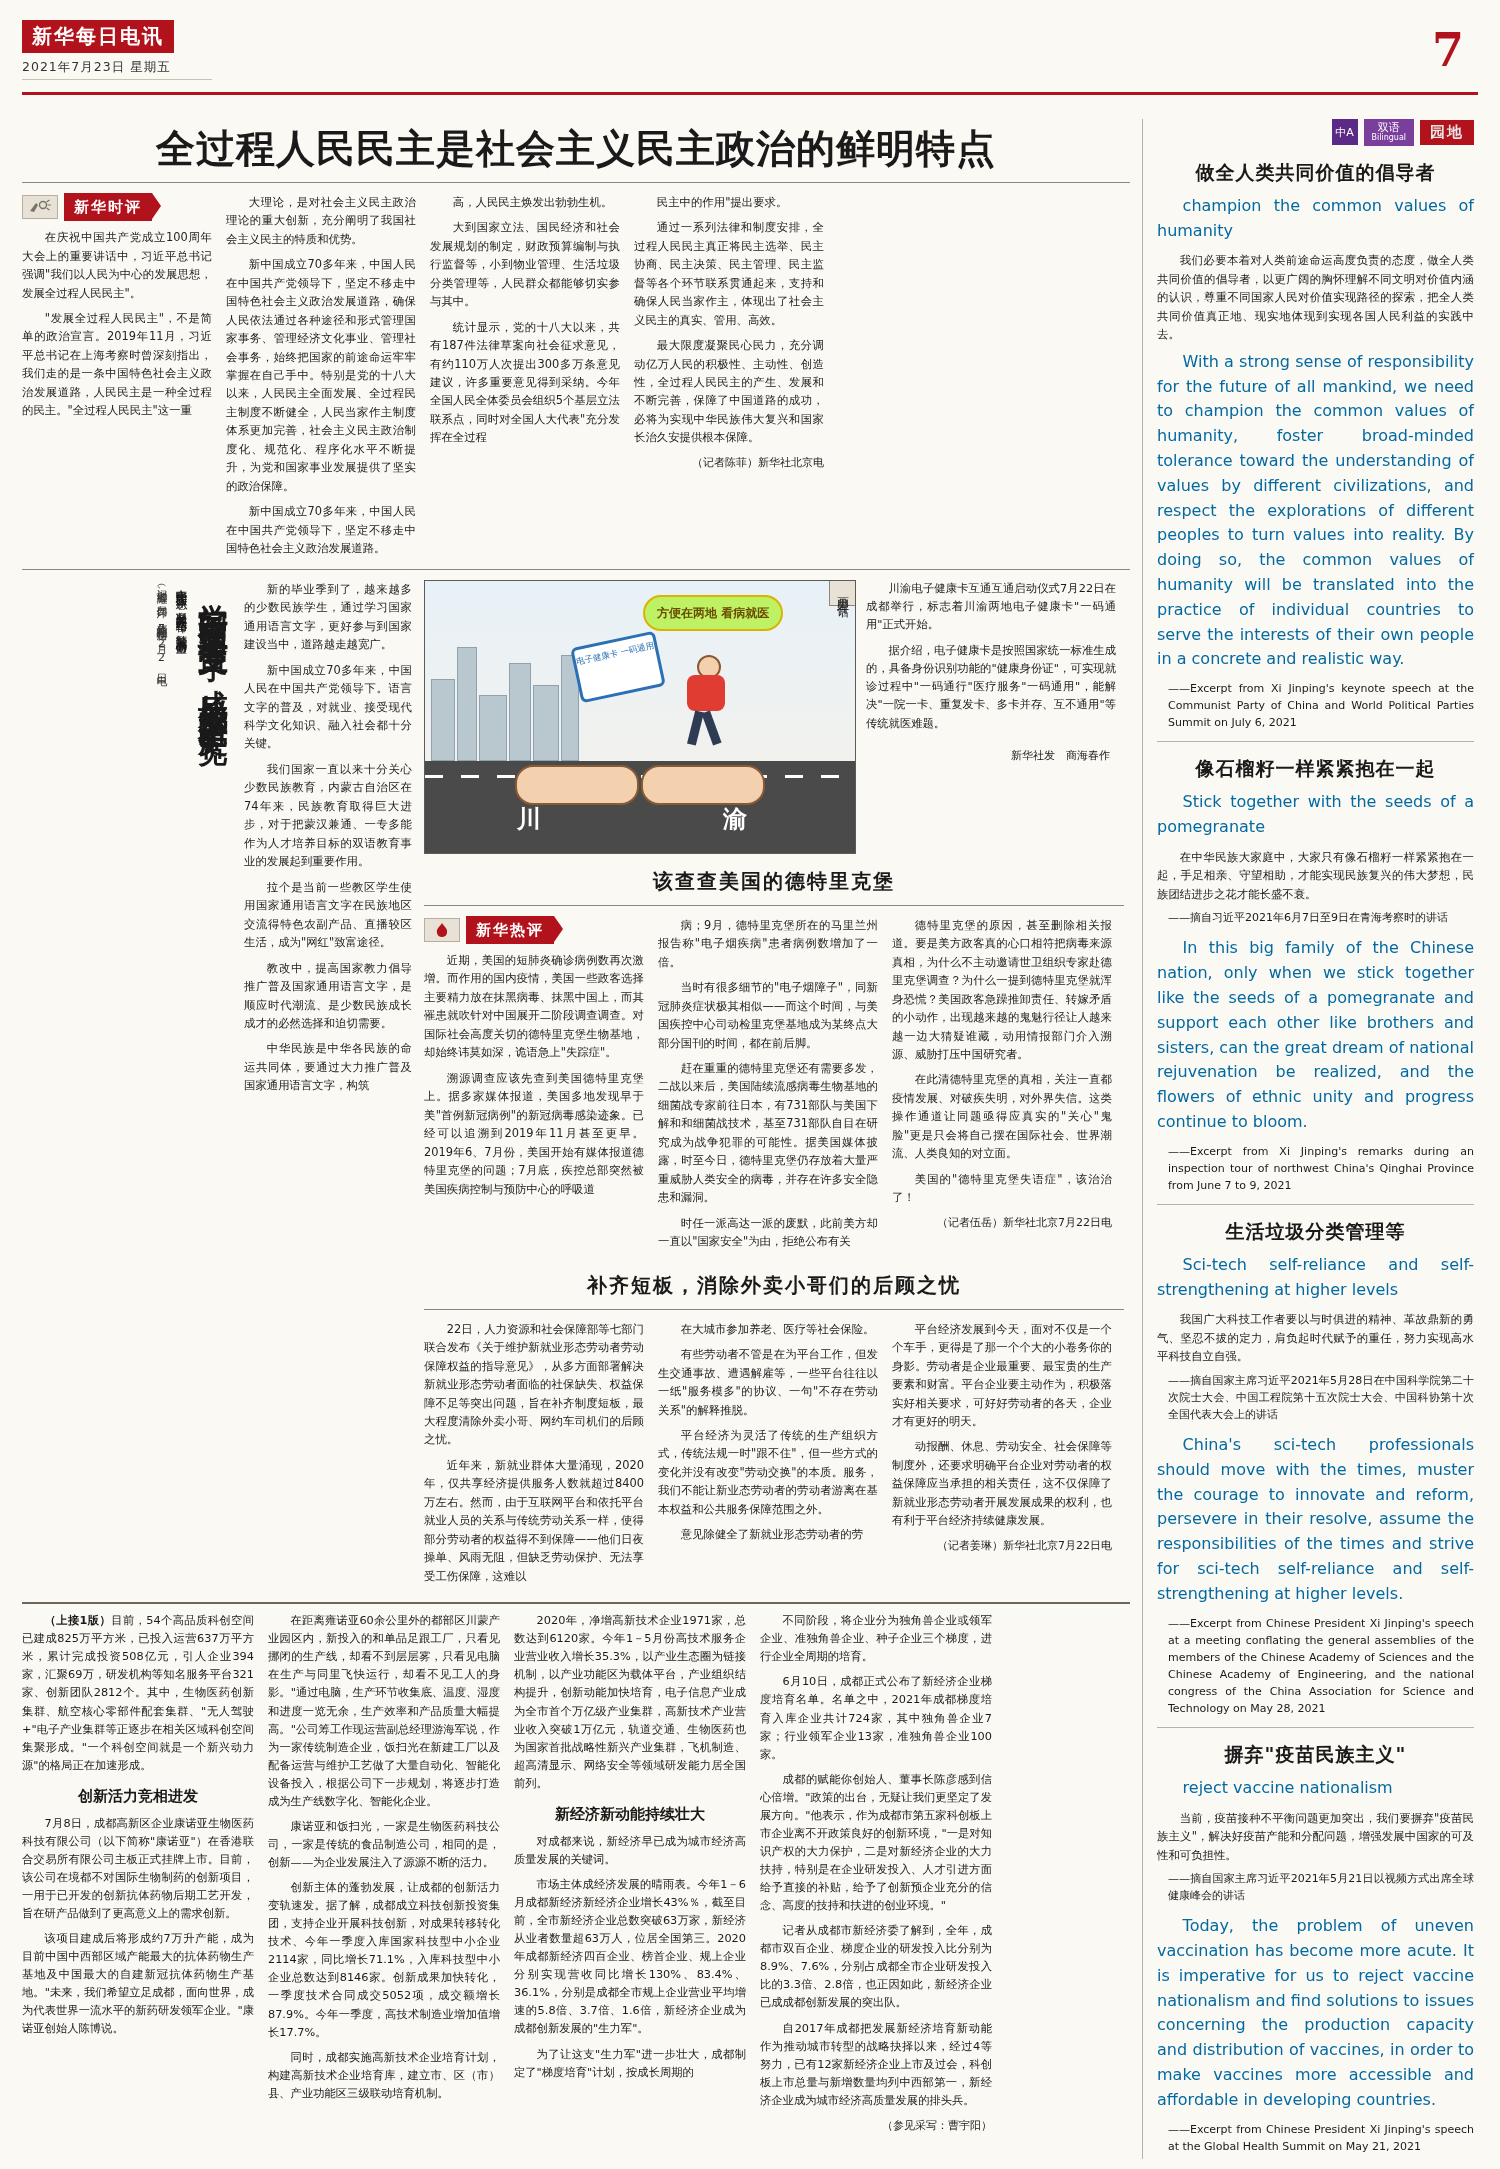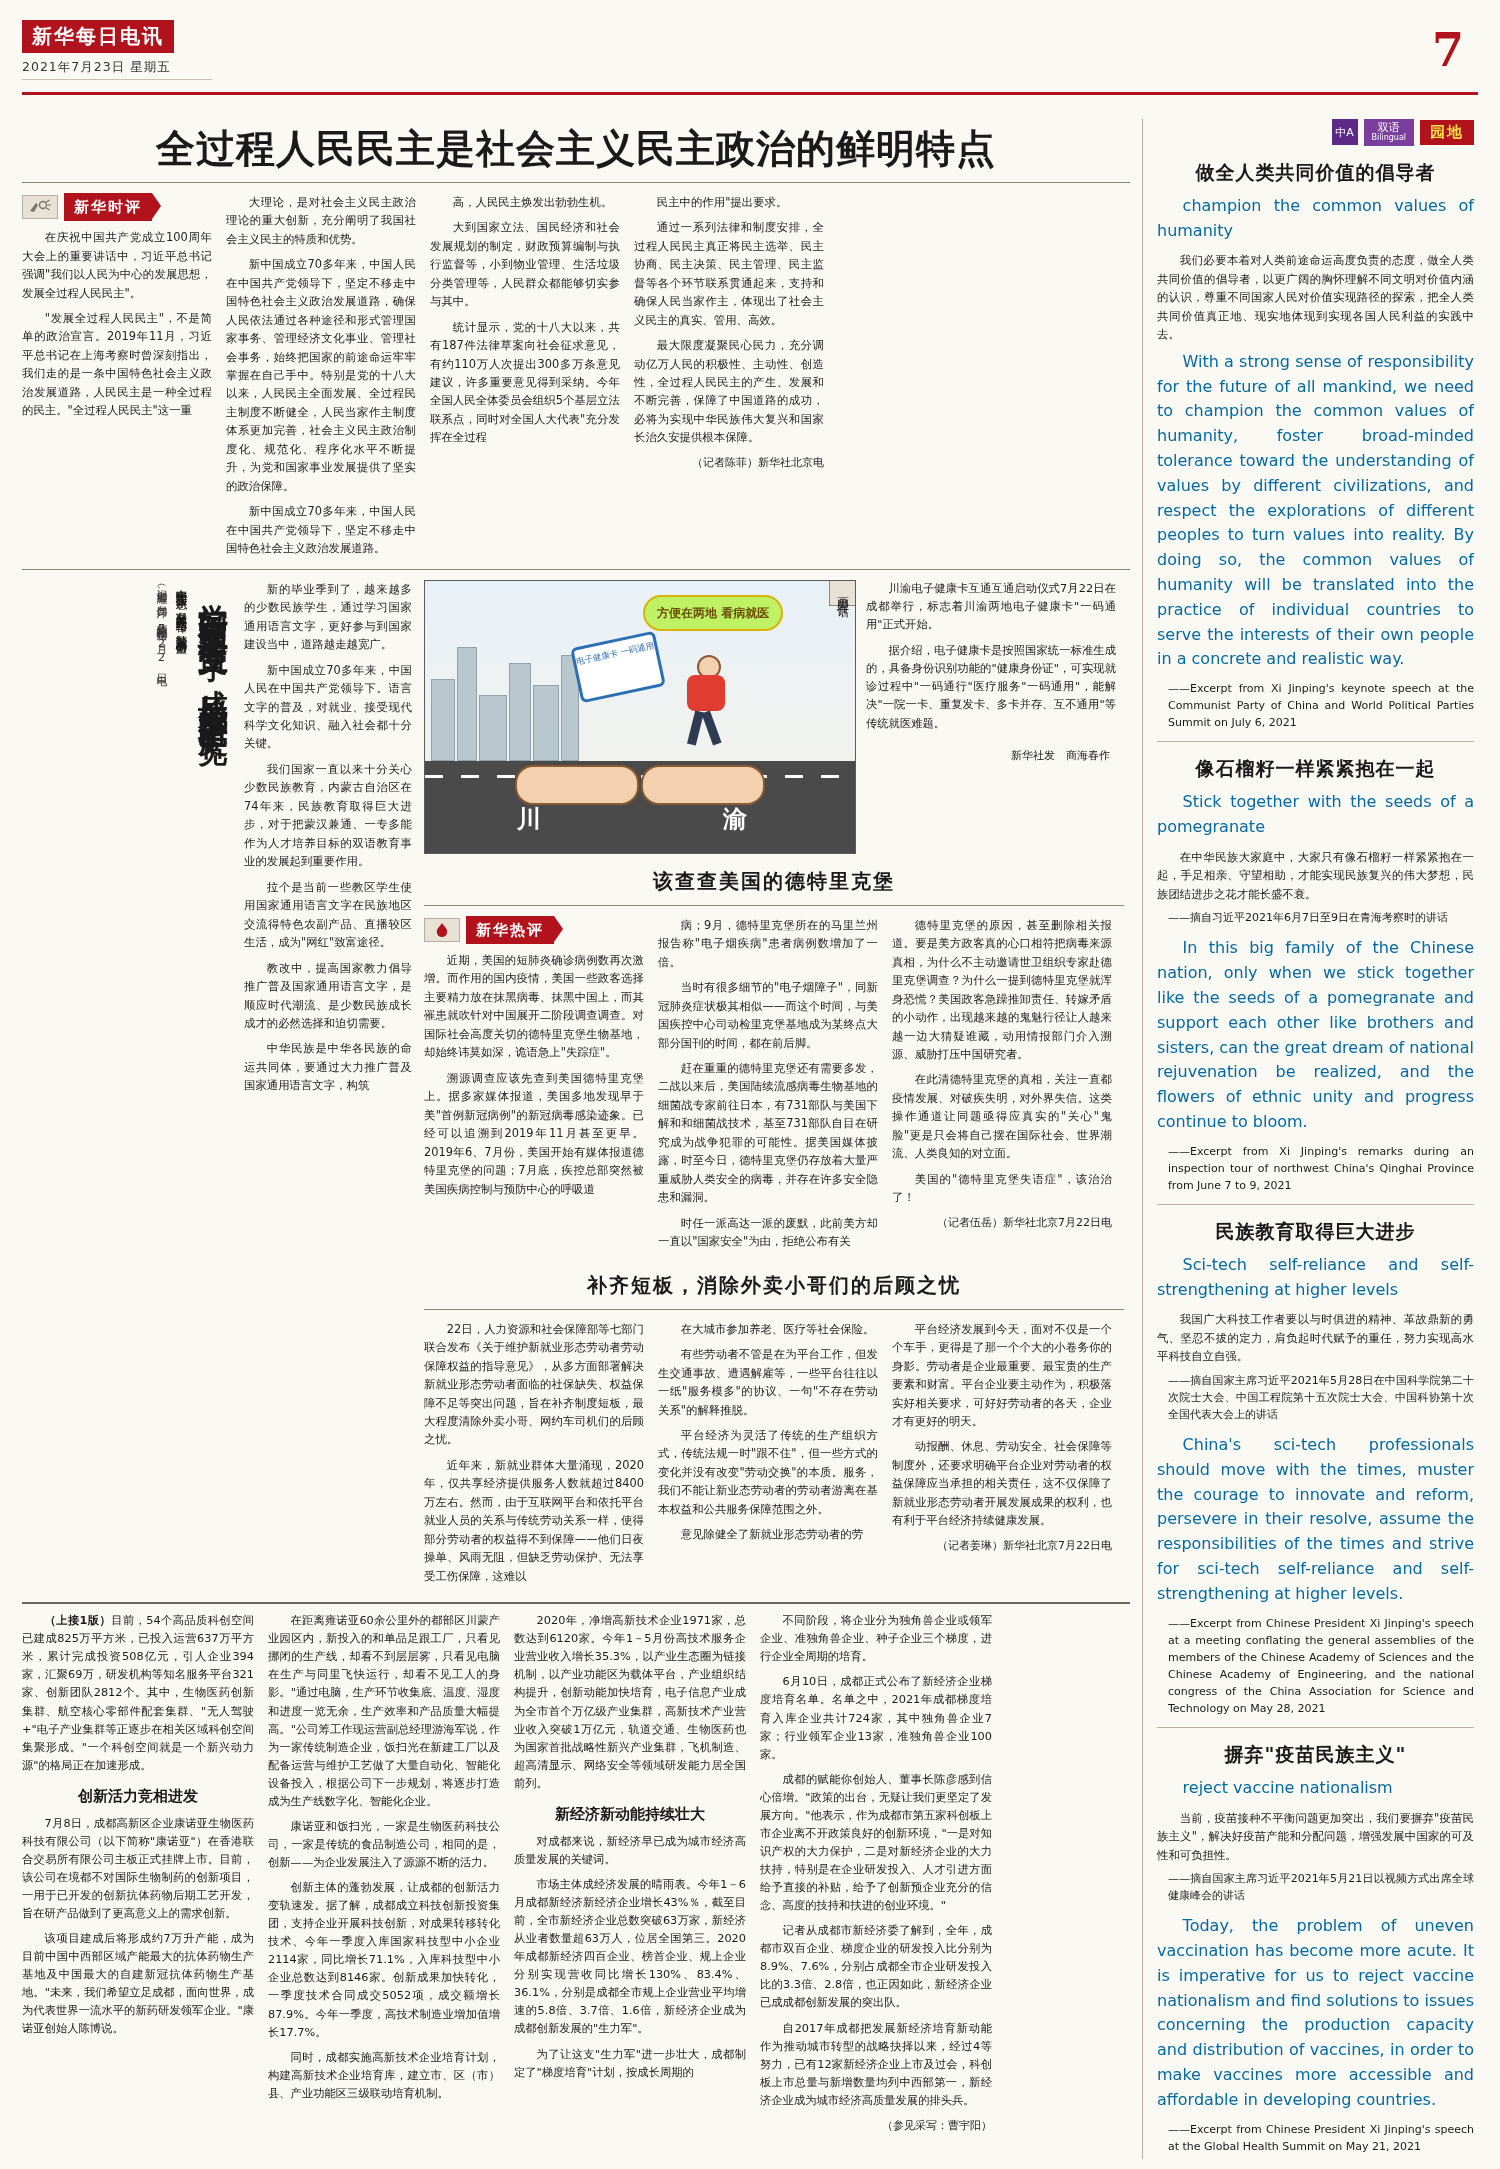--- a/index.html
+++ b/index.html
@@ -157,21 +157,21 @@
   .sec-head{
     font-family:"DejaVu Serif","Liberation Serif",serif;
     font-weight:bold;font-size:20px;text-align:center;letter-spacing:2px;
     margin:14px 0 10px 0;
   }
   .byline{font-size:11px;text-align:right;margin-top:3px;}
   
   .rail-badge{display:flex;align-items:center;justify-content:flex-end;gap:6px;margin-bottom:10px;}
   .rail-sq{width:26px;height:26px;background:#5b2a86;color:#fff;font-size:11px;display:flex;align-items:center;justify-content:center;}
   .rail-bi{background:#7a3f9d;color:#fff;font-size:11px;padding:3px 8px;text-align:center;line-height:1.1;}
-  .rail-garden{background:#b2121b;color:#fde047;font-size:15px;font-weight:bold;padding:3px 10px;letter-spacing:2px;}
+  .rail-garden{background:#b2121b;color:#e5e5e5;font-size:15px;font-weight:bold;padding:3px 10px;letter-spacing:2px;}
   .rail-title{
     font-family:"DejaVu Serif","Liberation Serif",serif;font-weight:bold;
     font-size:19px;text-align:center;margin:14px 0 8px 0;letter-spacing:1px;
   }
   .rail-en{font-size:16px;line-height:1.55;text-align:justify;margin:0 0 8px 0;text-indent:1.6em;color:#0369a1;}
   .rail-cn{font-size:11.4px;line-height:1.62;text-align:justify;margin:0 0 6px 0;text-indent:2em;}
   .rail-src{font-size:11px;line-height:1.55;text-align:justify;margin:0 0 10px 0;padding-left:1em;}
   .rail-rule{border-top:1px solid #b9b2a4;margin:10px 0;}
   
   .bottom-rule{border-top:2px solid #6e6758;margin:10px 0 8px 0;}
@@ -402,21 +402,21 @@
         <div class="rail-title">像石榴籽一样紧紧抱在一起</div>
         <p class="rail-en">Stick together with the seeds of a pomegranate</p>
         <p class="rail-cn">在中华民族大家庭中，大家只有像石榴籽一样紧紧抱在一起，手足相亲、守望相助，才能实现民族复兴的伟大梦想，民族团结进步之花才能长盛不衰。</p>
         <p class="rail-src">——摘自习近平2021年6月7日至9日在青海考察时的讲话</p>
         <p class="rail-en">In this big family of the Chinese nation, only when we stick together like the seeds of a pomegranate and support each other like brothers and sisters, can the great dream of national rejuvenation be realized, and the flowers of ethnic unity and progress continue to bloom.</p>
         <p class="rail-src">——Excerpt from Xi Jinping's remarks during an inspection tour of northwest China's Qinghai Province from June 7 to 9, 2021</p>
       </div>
       <div class="rail-rule"></div>
 
       <div>
-        <div class="rail-title">民族教育取得巨大进步</div>
+        <div class="rail-title">生活垃圾分类管理等</div>
         <p class="rail-en">Sci-tech self-reliance and self-strengthening at higher levels</p>
         <p class="rail-cn">我国广大科技工作者要以与时俱进的精神、革故鼎新的勇气、坚忍不拔的定力，肩负起时代赋予的重任，努力实现高水平科技自立自强。</p>
         <p class="rail-src">——摘自国家主席习近平2021年5月28日在中国科学院第二十次院士大会、中国工程院第十五次院士大会、中国科协第十次全国代表大会上的讲话</p>
         <p class="rail-en">China's sci-tech professionals should move with the times, muster the courage to innovate and reform, persevere in their resolve, assume the responsibilities of the times and strive for sci-tech self-reliance and self-strengthening at higher levels.</p>
         <p class="rail-src">——Excerpt from Chinese President Xi Jinping's speech at a meeting conflating the general assemblies of the members of the Chinese Academy of Sciences and the Chinese Academy of Engineering, and the national congress of the China Association for Science and Technology on May 28, 2021</p>
       </div>
       <div class="rail-rule"></div>
 
       <div>
         <div class="rail-title">摒弃"疫苗民族主义"</div>

